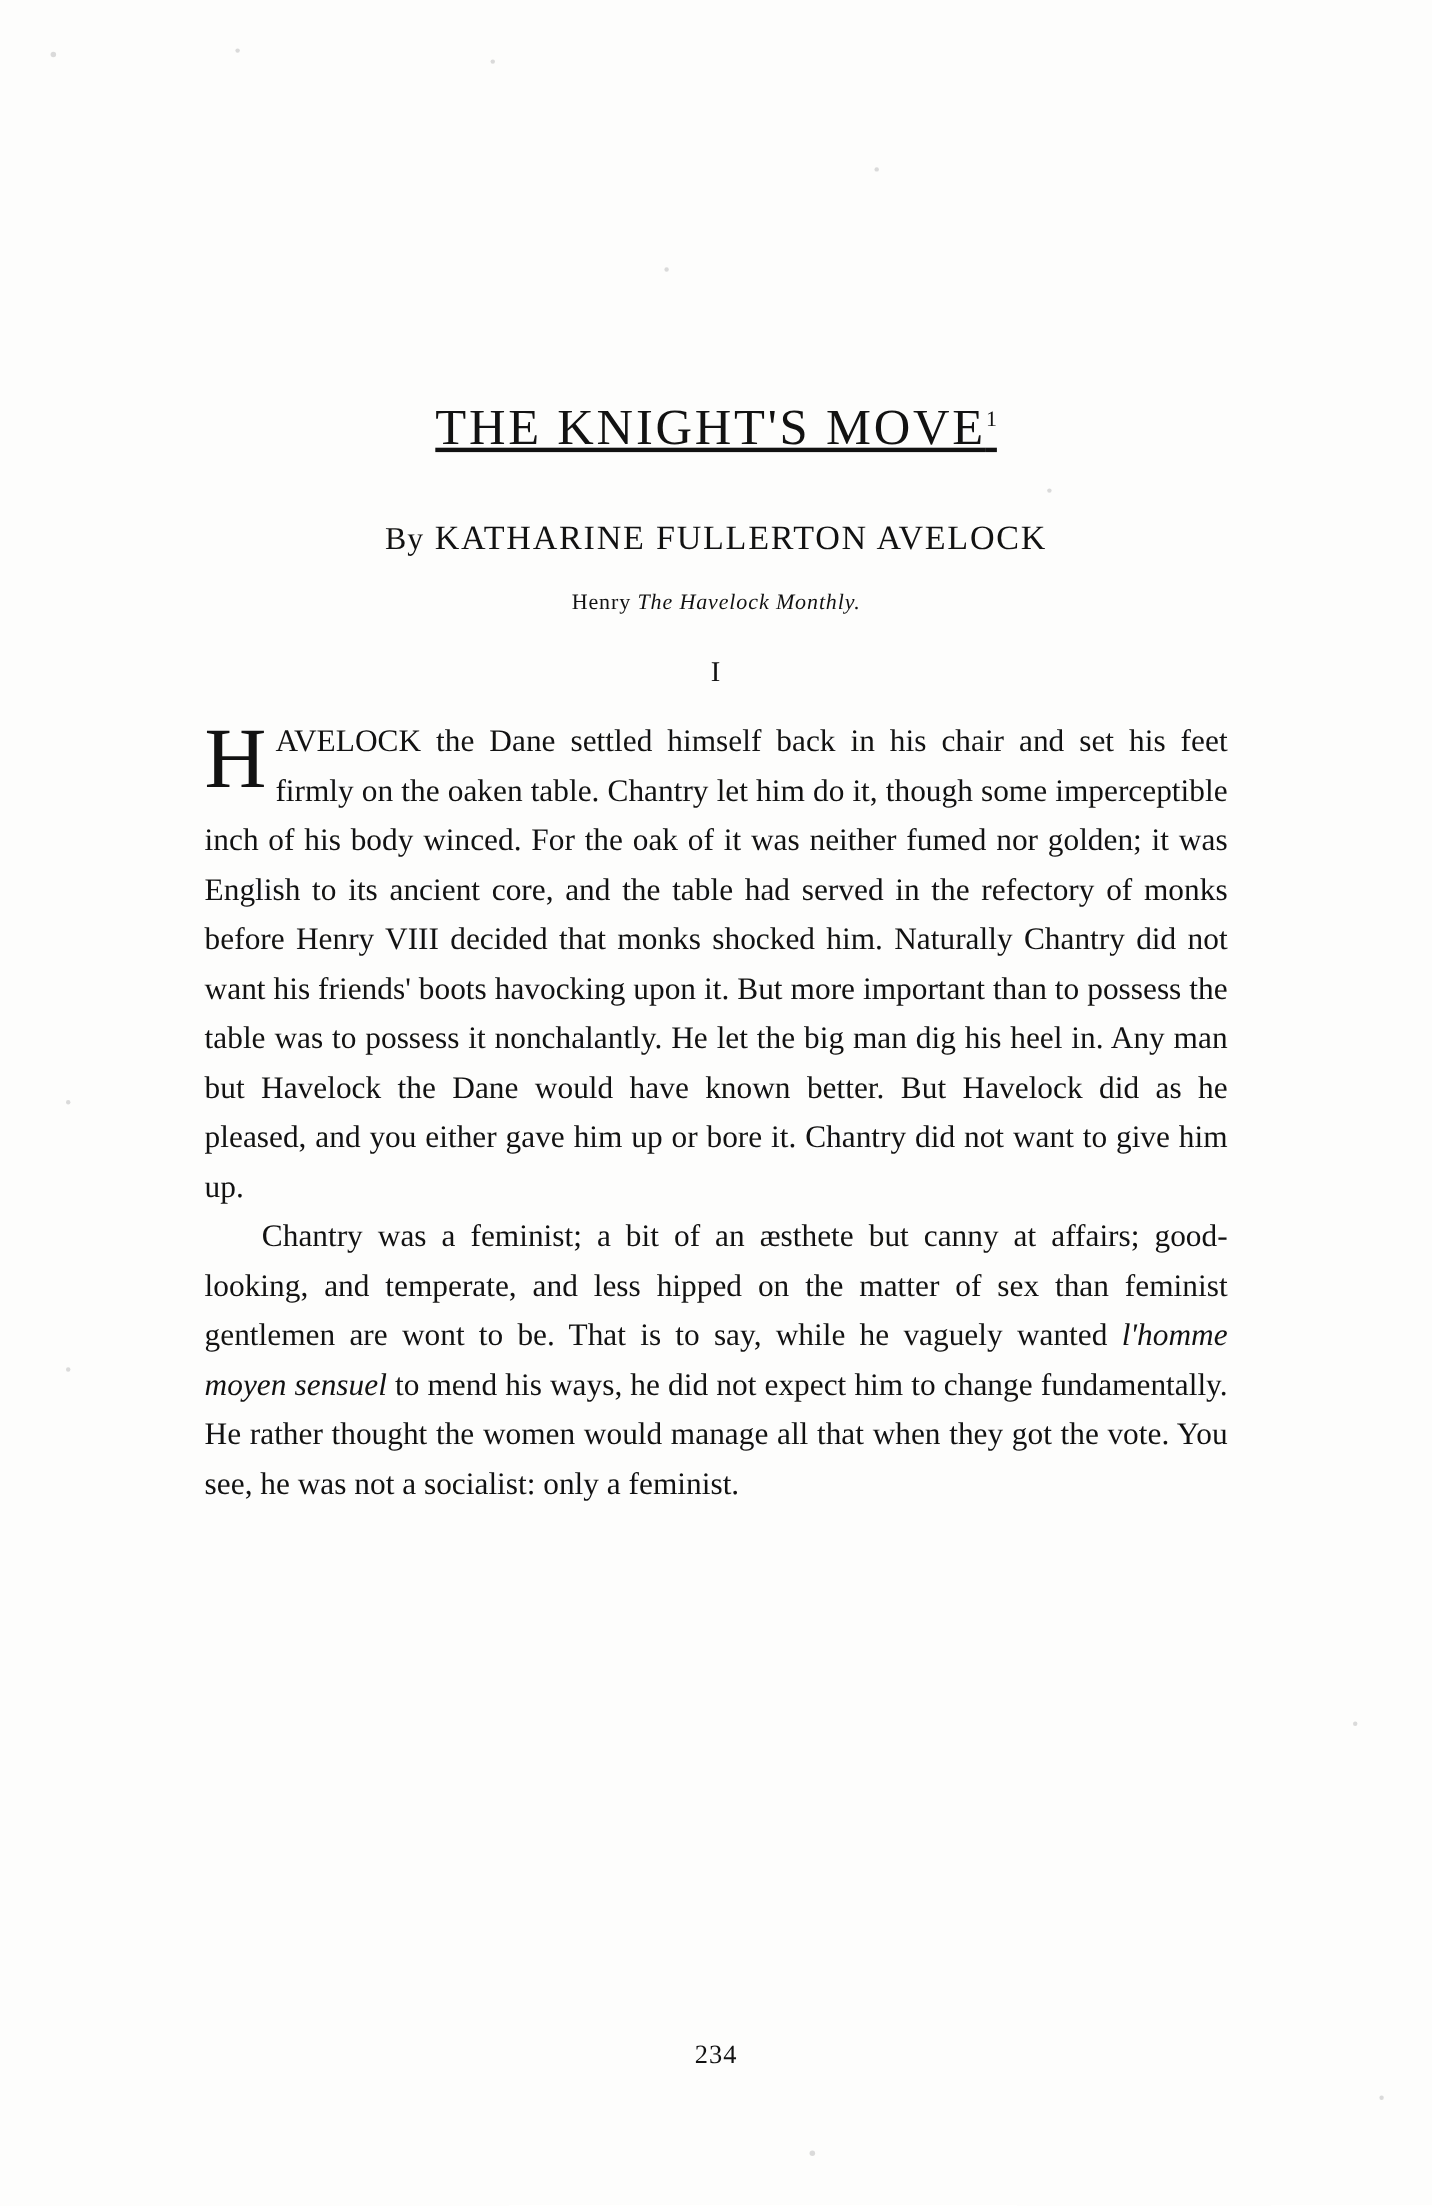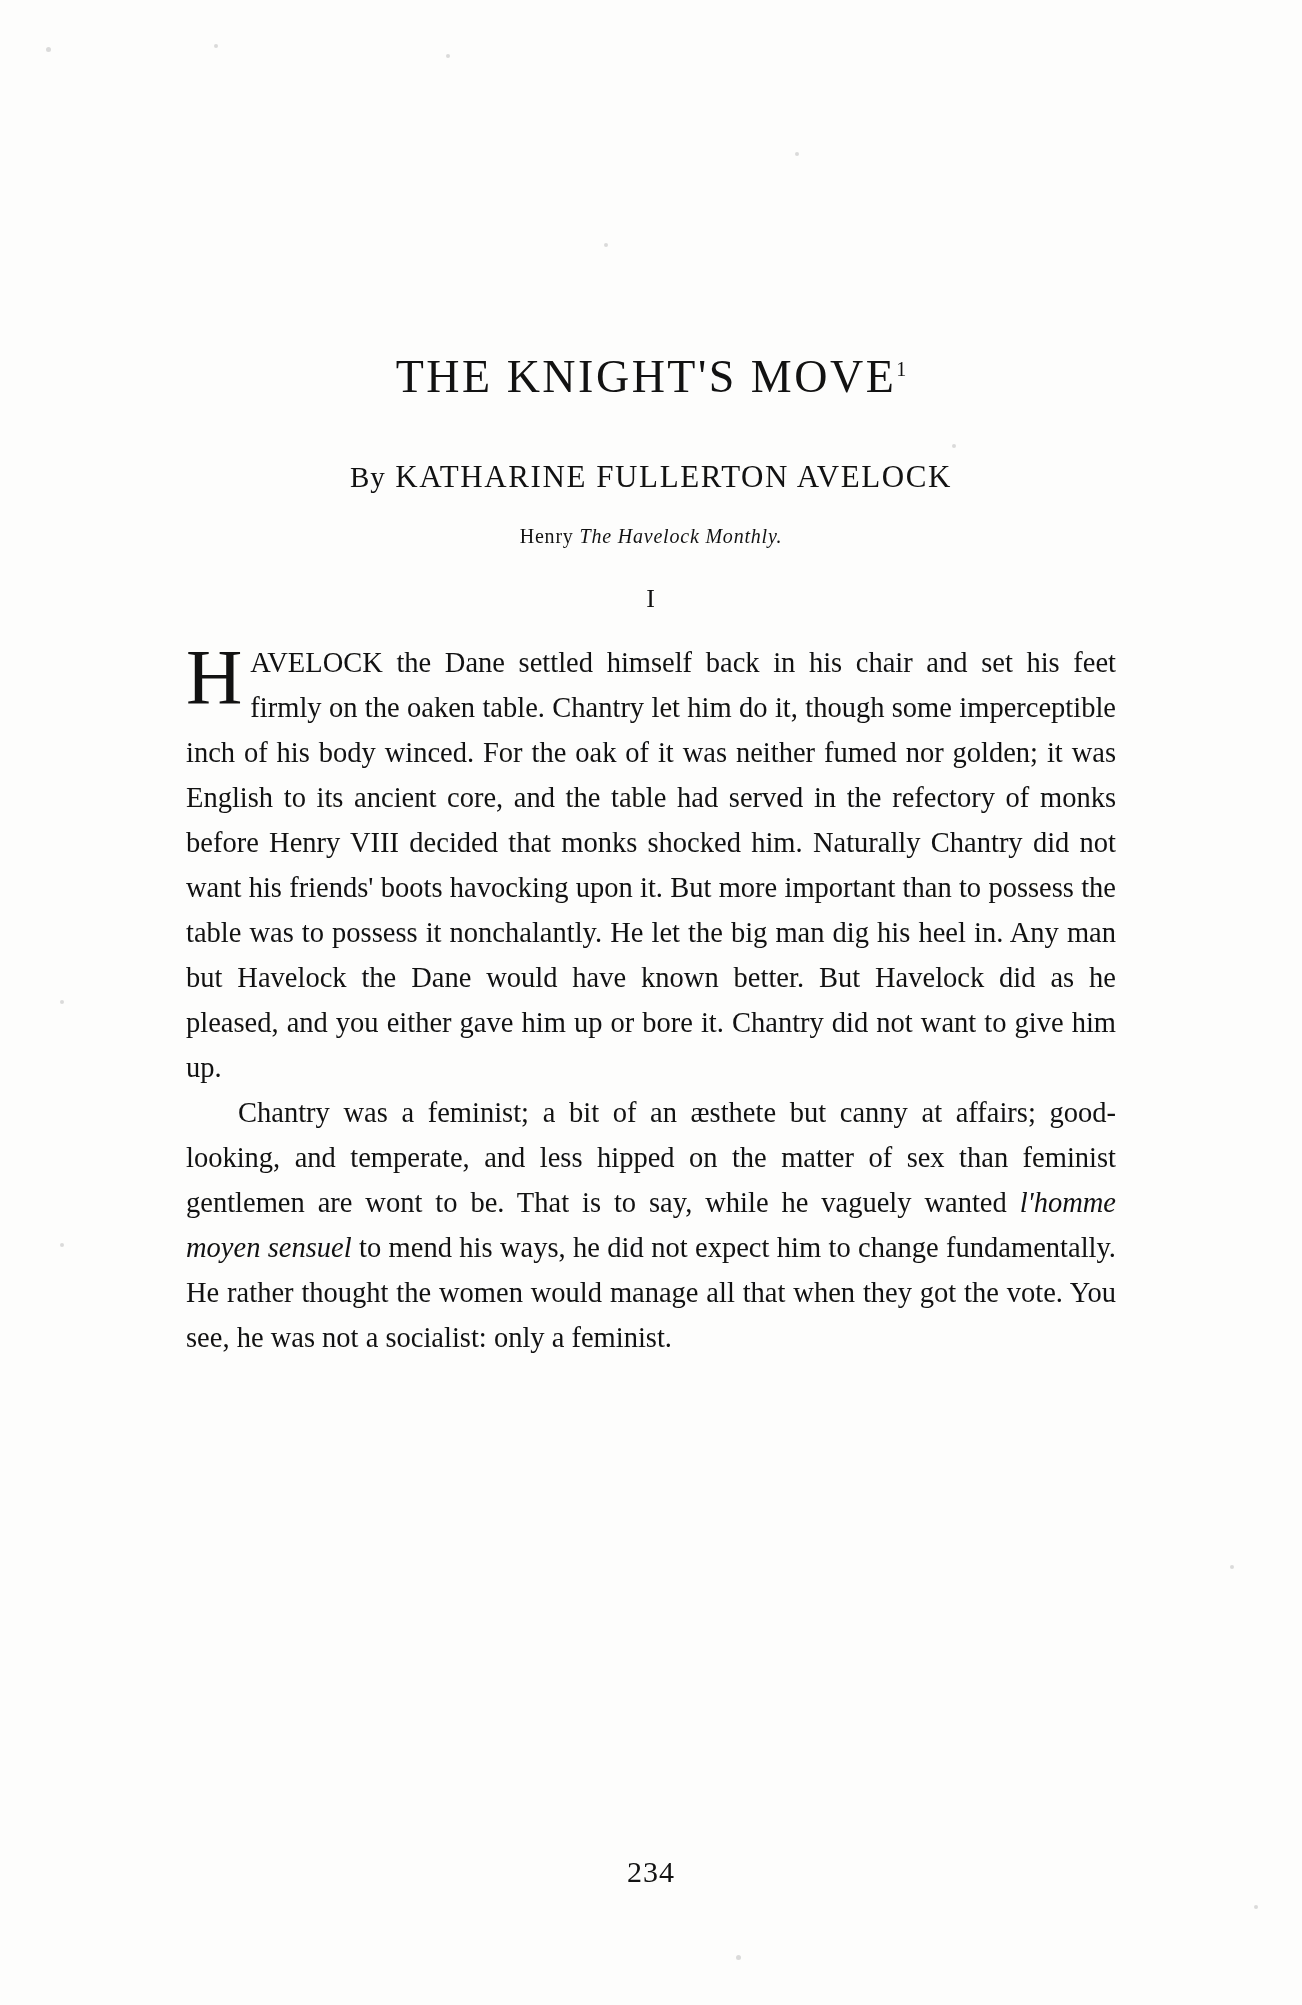--- a/index.html
+++ b/index.html
@@ -26,22 +26,23 @@
     position: absolute;
     left: 186px;
     top: 350px;
     width: 930px;
   }
   .title {
     text-align: center;
     font-size: 46px;
     letter-spacing: 2.5px;
     font-weight: normal;
-    margin: 0 0 0 0;
+    margin: 12px 0 0 0;
     font-family: "Liberation Serif", serif;
+    text-decoration: underline;
   }
   .title .fn {
     font-size: 20px;
     vertical-align: super;
     letter-spacing: 0;
   }
   .byline {
     text-align: center;
     font-size: 31px;
     letter-spacing: 1.6px;
@@ -105,21 +106,21 @@
     font-size: 17px;
     vertical-align: super;
   }
   .footnote .ln2 { }
   .folio {
     position: absolute;
     left: 0;
     top: 1855px;
     width: 1302px;
     text-align: center;
-    font-size: 30px;
+    font-size: 24px;
     letter-spacing: 1px;
   }
   
   .speck {
     position: absolute;
     background: #bdbdbd;
     border-radius: 50%;
     opacity: 0.55;
   }
 </style>

